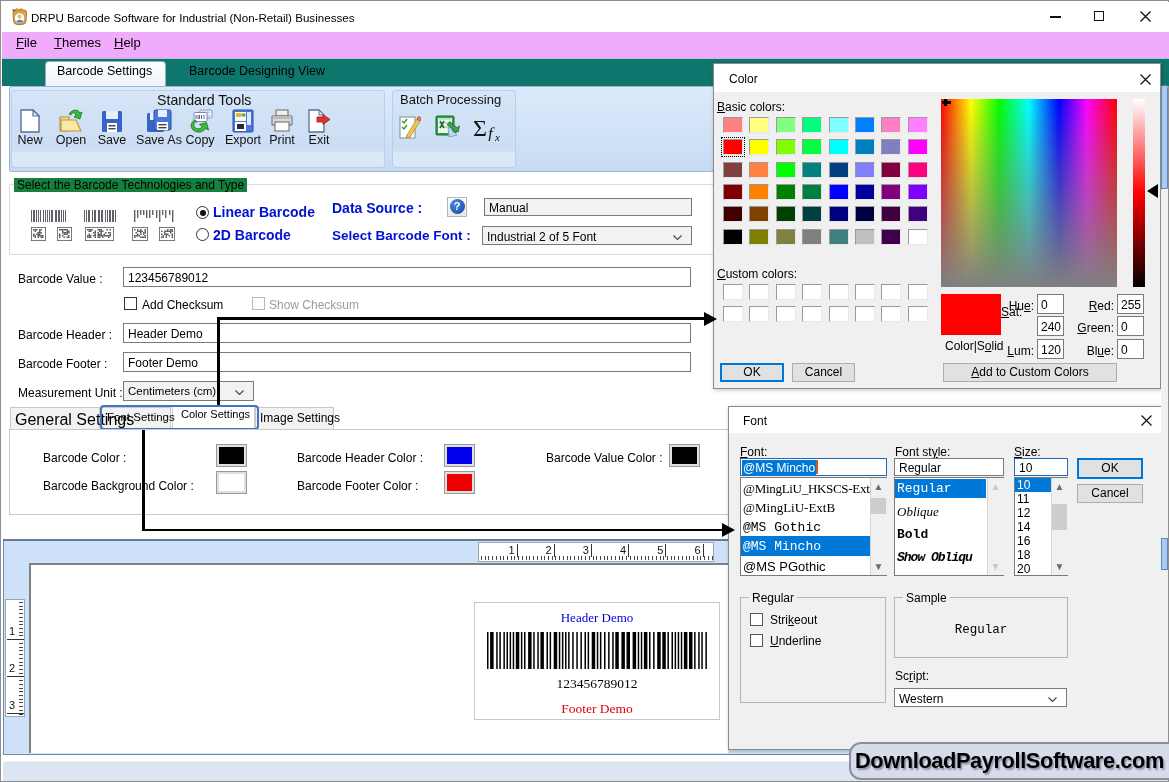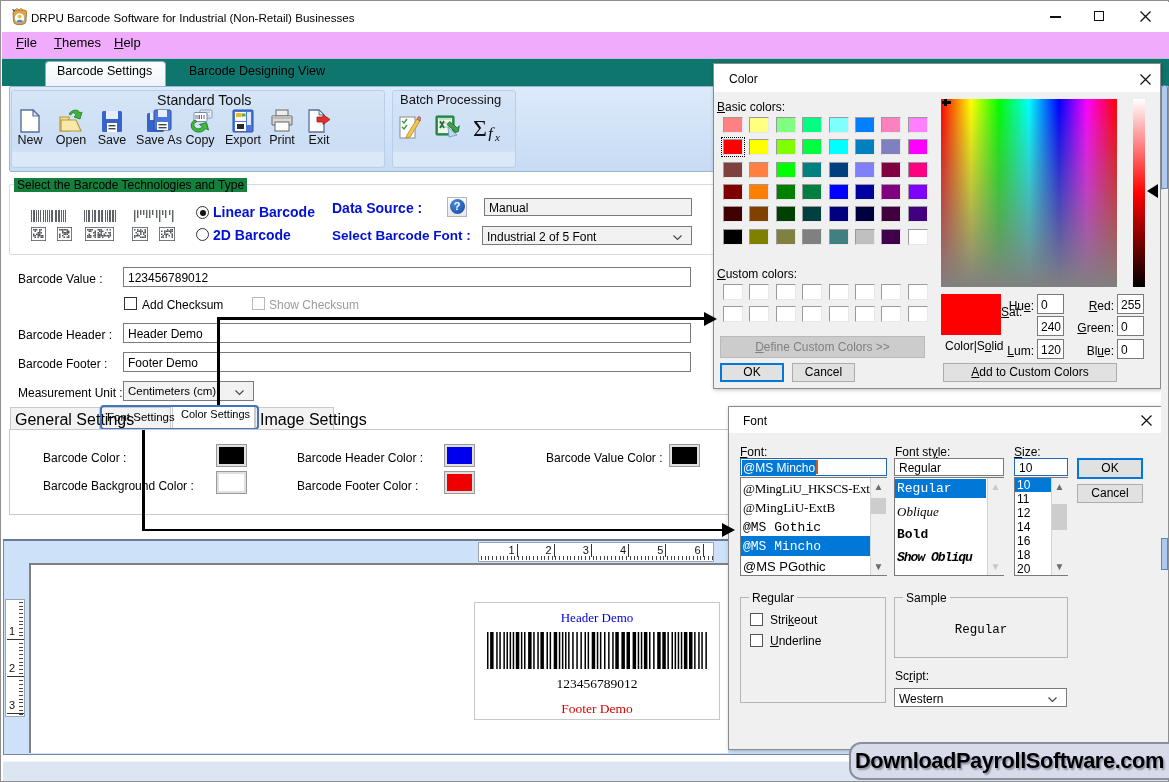--- a/index.html
+++ b/index.html
@@ -392,21 +392,21 @@
       </svg>
 </div>
 
 <div class="abs" style="left:9px;top:406px;width:90px;height:22px;background:#f2f2f2;border:1px solid #c9c9c9;border-bottom:none"></div>
 <div class="abs" style="left:99px;top:406px;width:71px;height:22px;background:#f2f2f2;border:1px solid #c9c9c9;border-bottom:none"></div>
 <div class="abs" style="left:171px;top:404px;width:83px;height:24px;background:#fff;border:1px solid #c9c9c9;border-bottom:none"></div>
 <div class="abs" style="left:254px;top:406px;width:79px;height:22px;background:#f2f2f2;border:1px solid #c9c9c9;border-bottom:none"></div>
 <div class="lbl" style="left:14px;top:410px;font-size:16px">General Settings</div>
 <div class="lbl" style="left:106px;top:410px;font-size:11.5px">Font Settings</div>
 <div class="lbl" style="left:180px;top:407px;font-size:11px">Color Settings</div>
-<div class="lbl" style="left:259px;top:410px;font-size:16px">Image Settings</div>
+<div class="lbl" style="left:259px;top:410px;font-size:12px">Image Settings</div>
 
 <div class="abs" style="left:99px;top:404px;width:159px;height:25px;border:2px solid #4472c4;border-radius:4px"></div>
 
 <div class="abs" style="left:8px;top:428px;width:1153px;height:86px;background:#fff;border:1px solid #c9c9c9"></div>
 <div class="lbl" style="left:42px;top:450px">Barcode Color :</div>
 <div class="sw" style="left:216px;top:444px;background:#000"></div>
 <div class="lbl" style="left:296px;top:450px">Barcode Header Color :</div>
 <div class="sw" style="left:444px;top:444px;background:#0000ee"></div>
 <div class="lbl" style="left:545px;top:450px">Barcode Value Color :</div>
 <div class="sw" style="left:669px;top:444px;background:#000"></div>
@@ -573,21 +573,20 @@
     <div class="abs" style="left:880px;top:283px;width:20px;height:16px;background:#fff;border:1px solid #9a9a9a;border-bottom-color:#e8e8e8;border-right-color:#e8e8e8;box-sizing:border-box"></div>
     <div class="abs" style="left:907px;top:283px;width:20px;height:16px;background:#fff;border:1px solid #9a9a9a;border-bottom-color:#e8e8e8;border-right-color:#e8e8e8;box-sizing:border-box"></div>
     <div class="abs" style="left:722px;top:305px;width:20px;height:16px;background:#fff;border:1px solid #9a9a9a;border-bottom-color:#e8e8e8;border-right-color:#e8e8e8;box-sizing:border-box"></div>
     <div class="abs" style="left:748px;top:305px;width:20px;height:16px;background:#fff;border:1px solid #9a9a9a;border-bottom-color:#e8e8e8;border-right-color:#e8e8e8;box-sizing:border-box"></div>
     <div class="abs" style="left:775px;top:305px;width:20px;height:16px;background:#fff;border:1px solid #9a9a9a;border-bottom-color:#e8e8e8;border-right-color:#e8e8e8;box-sizing:border-box"></div>
     <div class="abs" style="left:801px;top:305px;width:20px;height:16px;background:#fff;border:1px solid #9a9a9a;border-bottom-color:#e8e8e8;border-right-color:#e8e8e8;box-sizing:border-box"></div>
     <div class="abs" style="left:828px;top:305px;width:20px;height:16px;background:#fff;border:1px solid #9a9a9a;border-bottom-color:#e8e8e8;border-right-color:#e8e8e8;box-sizing:border-box"></div>
     <div class="abs" style="left:854px;top:305px;width:20px;height:16px;background:#fff;border:1px solid #9a9a9a;border-bottom-color:#e8e8e8;border-right-color:#e8e8e8;box-sizing:border-box"></div>
     <div class="abs" style="left:880px;top:305px;width:20px;height:16px;background:#fff;border:1px solid #9a9a9a;border-bottom-color:#e8e8e8;border-right-color:#e8e8e8;box-sizing:border-box"></div>
     <div class="abs" style="left:907px;top:305px;width:20px;height:16px;background:#fff;border:1px solid #9a9a9a;border-bottom-color:#e8e8e8;border-right-color:#e8e8e8;box-sizing:border-box"></div>
-<div class="abs" style="left:719px;top:335px;width:205px;height:22px;background:#cccccc;border:1px solid #bababa;font:12px 'Liberation Sans',sans-serif;color:#808080;text-align:center;line-height:21px"><span class="u">D</span>efine Custom Colors &gt;&gt;</div>
 <div class="abs" style="left:719px;top:362px;width:64px;height:19px;background:#e1e1e1;border:2px solid #0078d7;font:12px 'Liberation Sans',sans-serif;color:#000;text-align:center;line-height:15px">OK</div>
 <div class="abs" style="left:791px;top:362px;width:63px;height:19px;background:#e1e1e1;border:1px solid #adadad;font:12px 'Liberation Sans',sans-serif;color:#000;text-align:center;line-height:17px">Cancel</div>
 
 <div class="abs" style="left:940px;top:98px;width:176px;height:188px;background:linear-gradient(to bottom,rgba(128,128,128,0),rgba(128,128,128,0.5) 50%,rgba(128,128,128,1)),linear-gradient(to right,#f00,#ff0 17%,#0f0 33%,#0ff 50%,#00f 67%,#f0f 83%,#f00)"></div>
 <div class="abs" style="left:941px;top:100px;width:9px;height:3px;background:#000"></div>
 <div class="abs" style="left:943px;top:98px;width:3px;height:7px;background:#000"></div>
 
 <div class="abs" style="left:1132px;top:98px;width:12px;height:188px;background:linear-gradient(to bottom,#fff,#f00 50%,#000)"></div>
 <svg class="abs" style="left:1146px;top:183px" width="12" height="14">
       <path d="M11 0 L11 14 L0 7 Z" fill="#000"></path>

